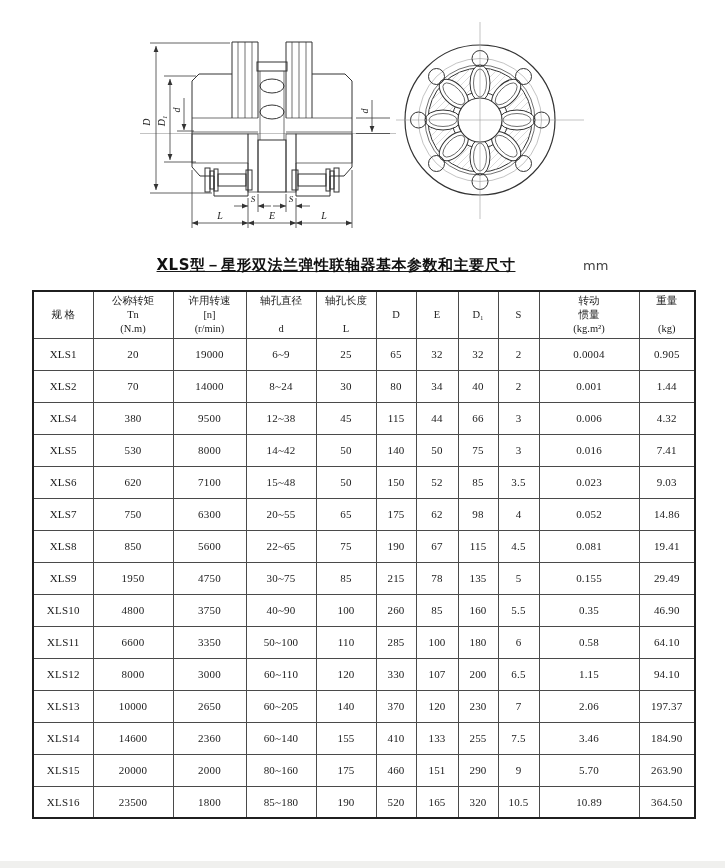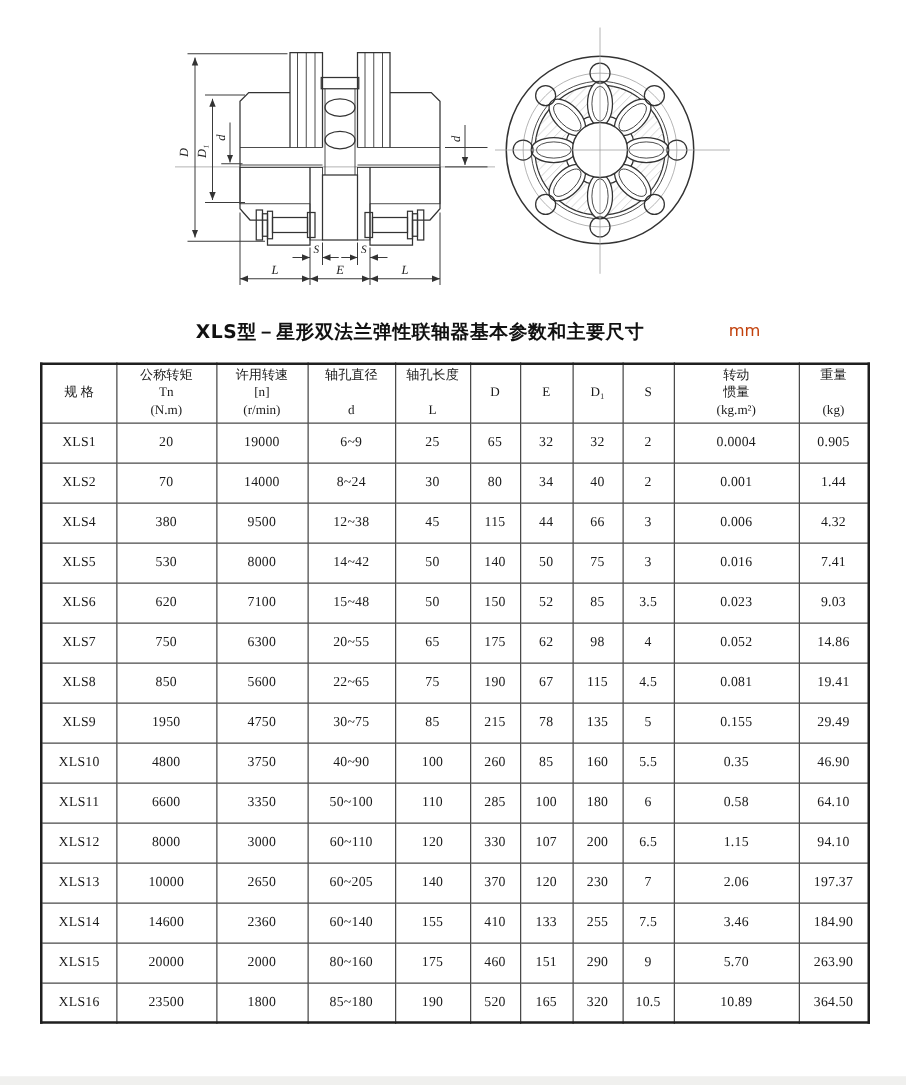--- a/index.html
+++ b/index.html
@@ -1,29 +1,29 @@
 <!DOCTYPE html>
 <html><head>
 <meta charset="utf-8">
 <style>
   html,body{margin:0;padding:0;background:#ffffff;}
   .page{
     position:relative;width:725px;height:868px;background:#ffffff;overflow:hidden;
     font-family:"Liberation Serif","DejaVu Serif",serif;color:#1a1a1a;
   }
   .drawing-area{position:absolute;left:0;top:0;width:725px;height:252px;}
-  .title-row{position:absolute;left:0;top:256px;width:672px;text-align:center;}
+  .title-row{position:absolute;left:0;top:256px;width:672px;text-align:center;text-decoration:underline;}
   .doc-title{
     font-family:"DejaVu Sans","Liberation Sans",sans-serif;
     font-weight:bold;font-size:15px;letter-spacing:0.5px;color:#111;
   }
   .unit-label{
     position:absolute;left:583px;top:258px;
     font-family:"DejaVu Sans","Liberation Sans",sans-serif;
-    font-size:13px;color:#c2410c;
+    font-size:13px;color:#404040;
   }
   .table-wrap{position:absolute;left:32px;top:290px;}
   table.spec-table{
     border-collapse:collapse;table-layout:fixed;width:662px;
     border:2px solid #1f1f1f;
   }
   table.spec-table th,table.spec-table td{
     border:1px solid #4a4a4a;text-align:center;vertical-align:middle;
     padding:0;font-weight:normal;color:#1a1a1a;
     overflow:hidden;

